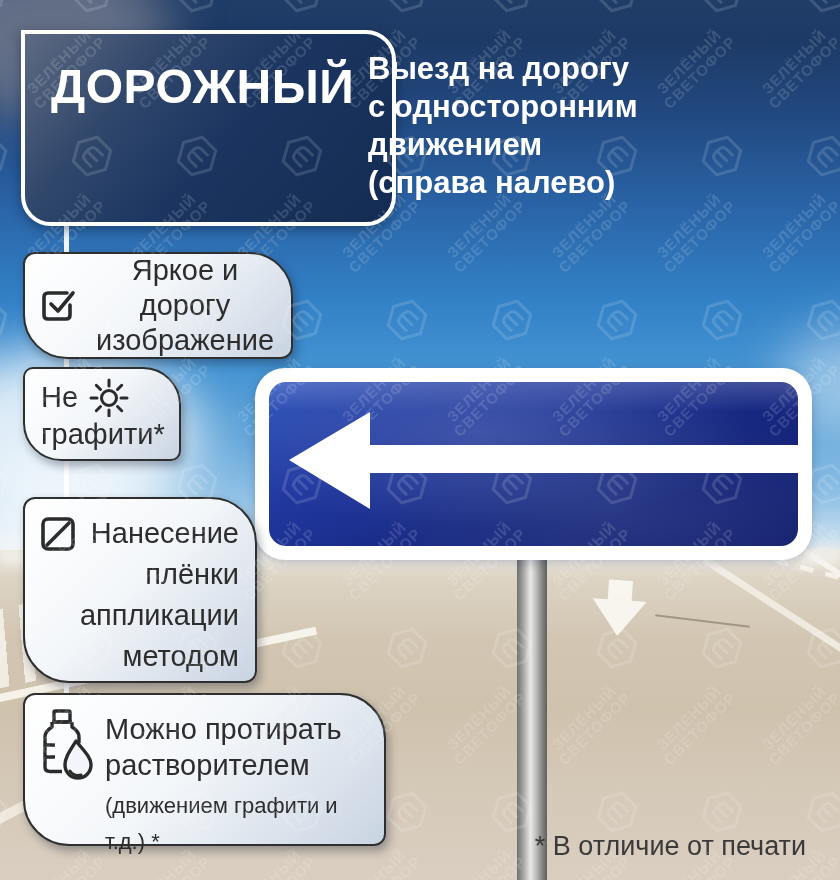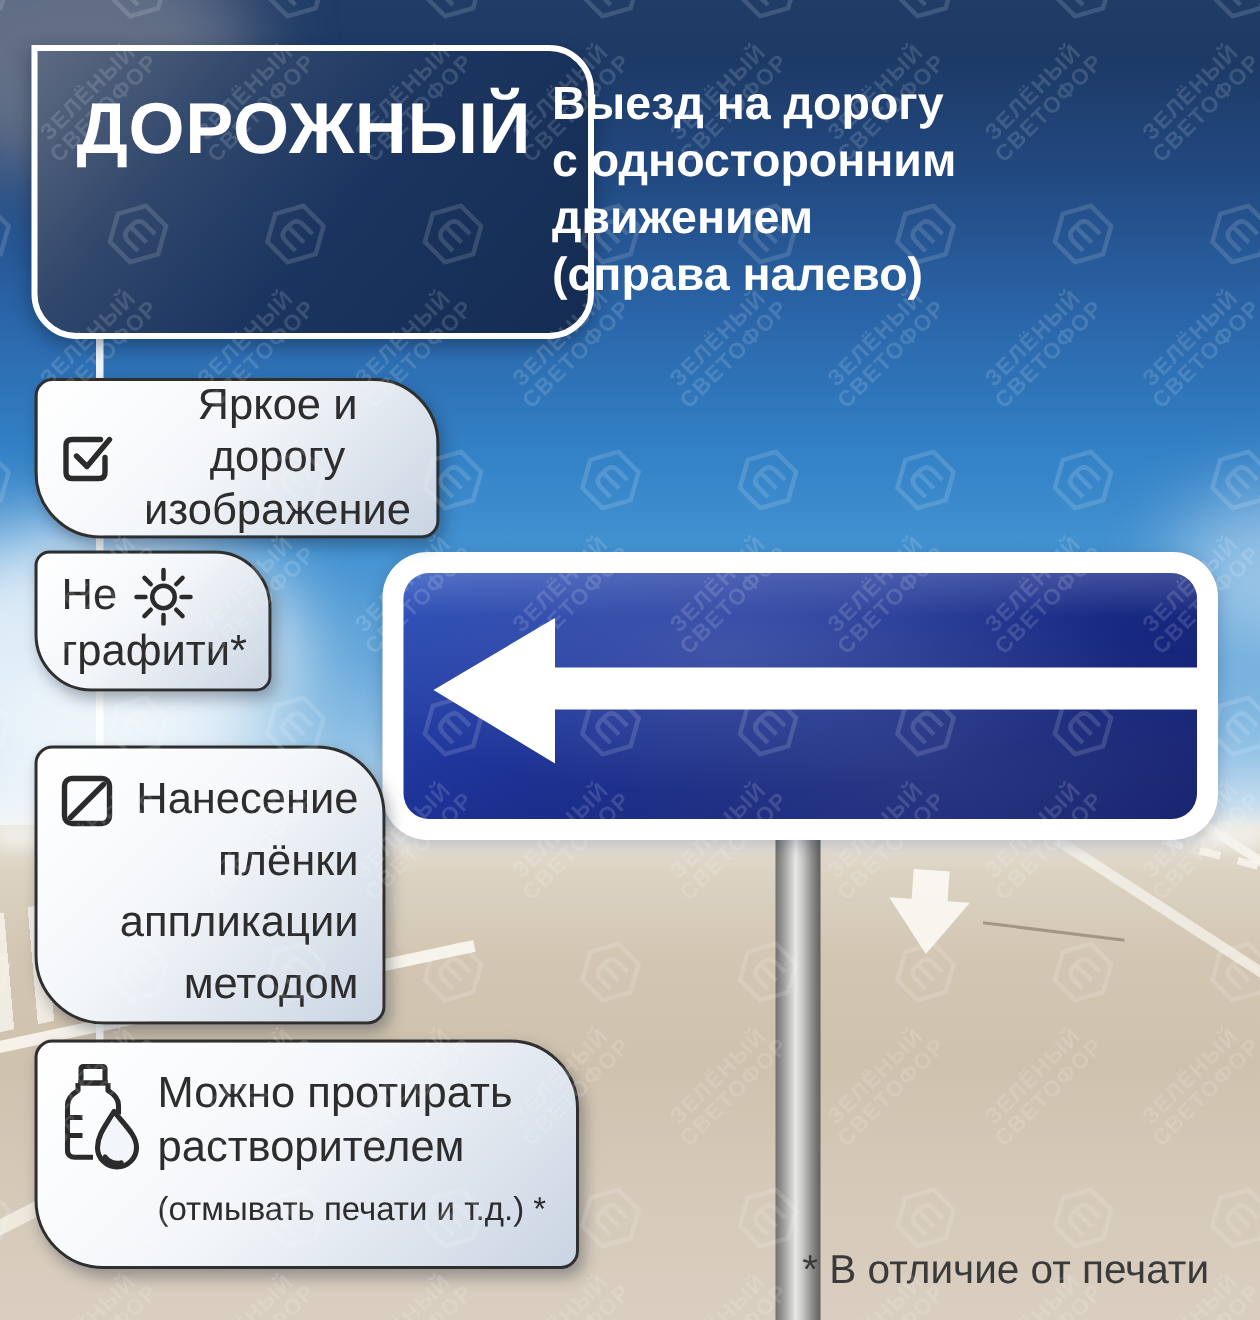--- a/index.html
+++ b/index.html
@@ -189,21 +189,21 @@
         <rect x="17" y="4" width="16" height="11" rx="1.5" fill="none" stroke="#2b2b2b" stroke-width="3.4"></rect>
         <path d="M35,15 v5 c5,3 7,6 7,10 v6 M15,15 h20 M15,15 v5 c-5,3 -7,6 -7,10 v30 c0,3 2,4.5 5,4.5 h12" fill="none" stroke="#2b2b2b" stroke-width="3.4" stroke-linejoin="round"></path>
         <path d="M8,38 h10 M8,50 h10" stroke="#2b2b2b" stroke-width="3.4"></path>
         <path d="M39,34 C33,44 28,50 28,58 a13,13 0 0 0 26,0 c0,-8 -7,-14 -15,-24 z" fill="#f2f5f9" stroke="#2b2b2b" stroke-width="3.4" stroke-linejoin="round"></path>
         <path d="M33,64 a10,10 0 0 0 11,4" fill="none" stroke="#2b2b2b" stroke-width="3" stroke-linecap="round"></path>
       </svg>
     </span>
     <div class="ctext">
       <div>Можно протирать</div>
       <div>растворителем</div>
-      <div class="note">(отмывать печати и т.д.) *</div>
+      <div class="note">(движением графити и т.д.) *</div>
     </div>
   </div>
 
   <div class="footnote">* В отличие от печати</div>
 
   <div class="wm-layer" id="wm-layer">
       <div class="wm-tile" style="left: -35px; top: -30px;">
         <svg width="44" height="44" viewBox="0 0 44 44">
           <polygon points="22,3 39,12.5 39,31.5 22,41 5,31.5 5,12.5" fill="none" stroke="currentColor" stroke-width="3"></polygon>
           <path d="M14,30 V21 q0,-6 6,-6 h4 q6,0 6,6 v9 M22,15 v15" fill="none" stroke="currentColor" stroke-width="3"></path>

